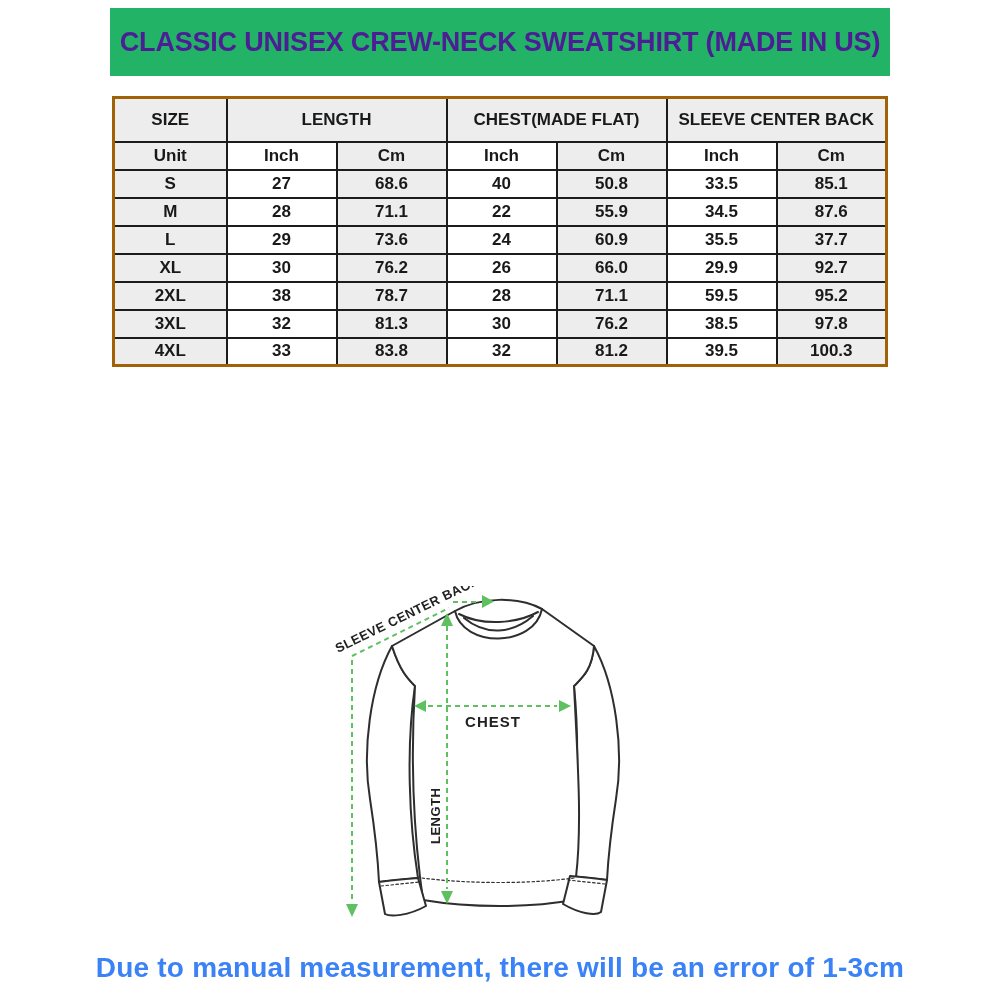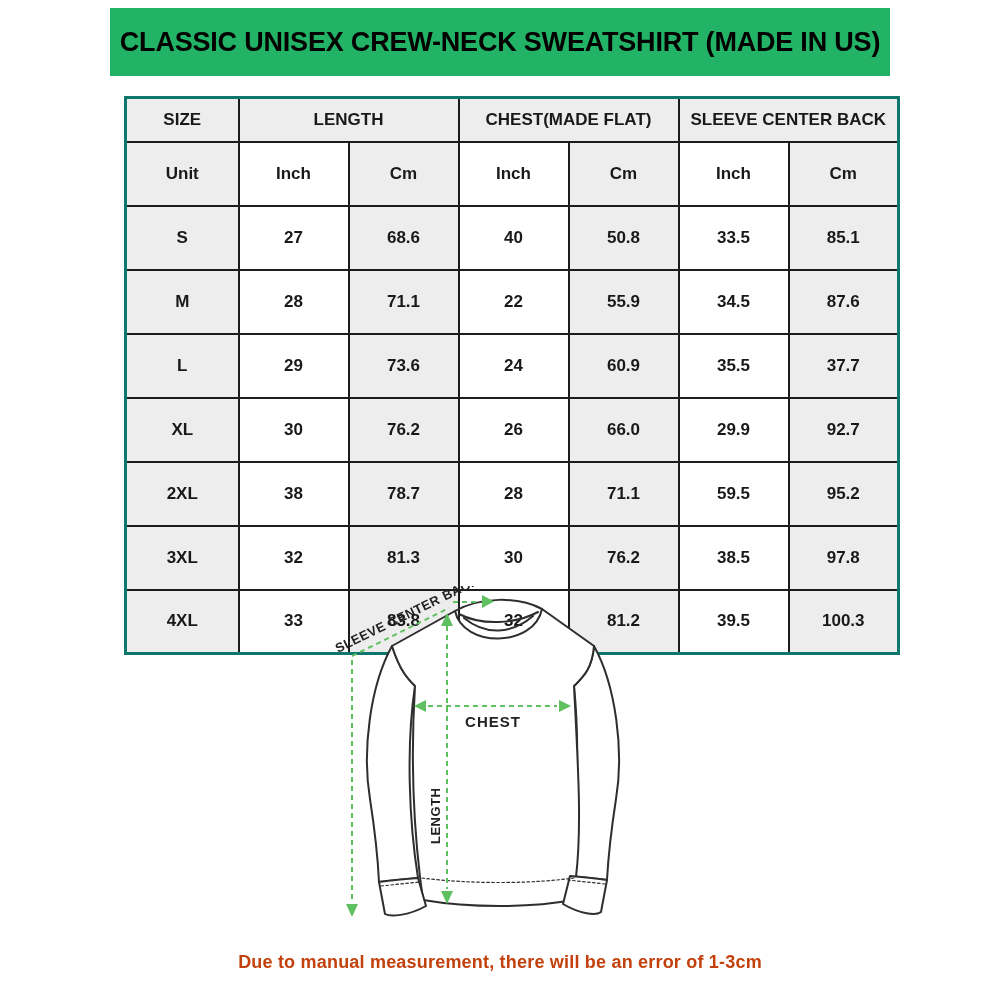--- a/index.html
+++ b/index.html
@@ -5,41 +5,41 @@
   html,body{margin:0;padding:0;}
   body{
     width:1000px;height:1000px;background:#ffffff;position:relative;
     font-family:"Liberation Sans", sans-serif;overflow:hidden;
   }
   .banner{
     position:absolute;left:110px;top:8px;width:780px;height:68px;
     background:#22b366;display:flex;align-items:center;justify-content:center;
   }
   .banner h1{
-    margin:2px;color:#000000;font-size:27px;font-weight:700;letter-spacing:-0.2px;
+    margin:2px;color:#4c1d95;font-size:27px;font-weight:700;letter-spacing:-0.2px;
     font-stretch:condensed;white-space:nowrap;
   }
   .size-table{
     position:absolute;left:112px;top:96px;width:776px;
-    border-collapse:collapse;border:3px solid #0f766e;table-layout:fixed;margin-left:12px;
+    border-collapse:collapse;border:3px solid #a16207;table-layout:fixed;
   }
   .size-table th,.size-table td{
     border:2px solid #1c1c1c;text-align:center;vertical-align:middle;
     font-size:17px;font-weight:700;color:#191919;padding:0;background:#ffffff;
   }
-  .size-table tr{height:64px;}
+  .size-table tr{height:28px;}
   .size-table tr.head-row{height:44px;}
   .size-table tr.head-row th{background:#ededed;}
   .size-table tr.body-row > *:nth-child(odd){background:#ededed;}
   .col-size{width:113px;}
   .footer-note{
     position:absolute;left:0;top:952px;width:1000px;text-align:center;
   }
   .footer-note span{
-    color:#c2410c;font-size:18px;font-weight:700;letter-spacing:0.2px;
+    color:#3b82f6;font-size:28px;font-weight:700;letter-spacing:0.2px;
   }
   .diagram{position:absolute;left:330px;top:586px;width:340px;height:352px;}
   .diagram svg{display:block;}
   .diagram text{font-family:"Liberation Sans", sans-serif;font-weight:700;fill:#222222;}
 </style>
 </head>
 <body>
 
 <div class="banner">
   <h1>CLASSIC UNISEX CREW-NECK SWEATSHIRT (MADE IN US)</h1>

